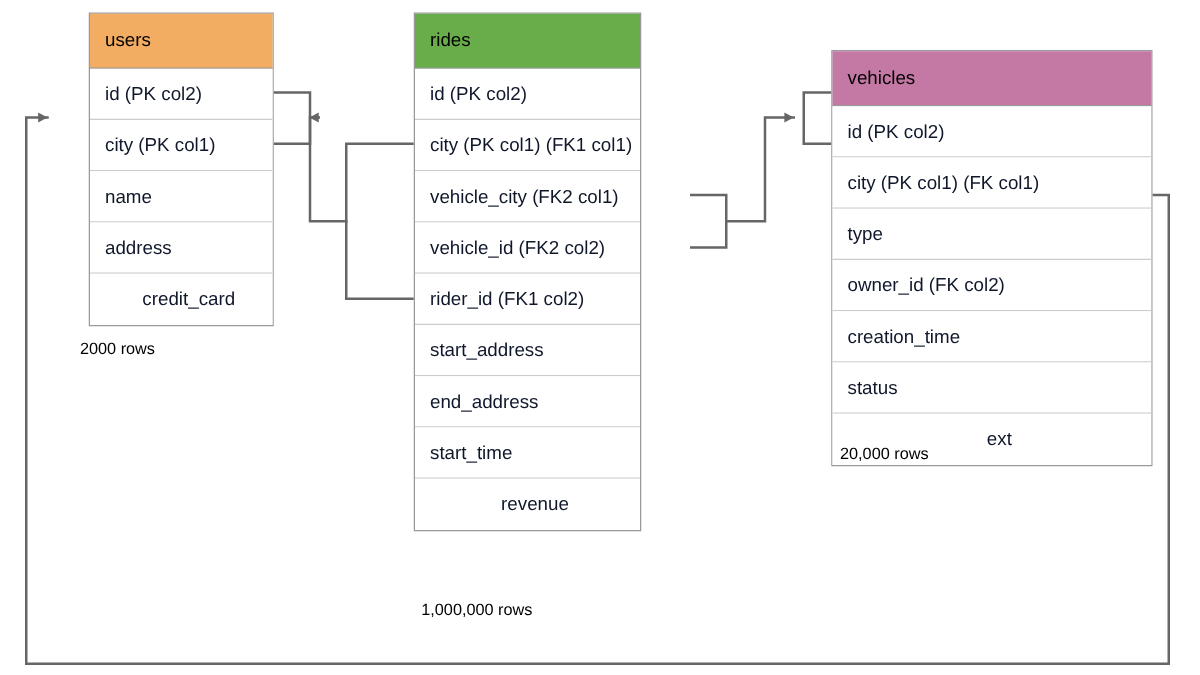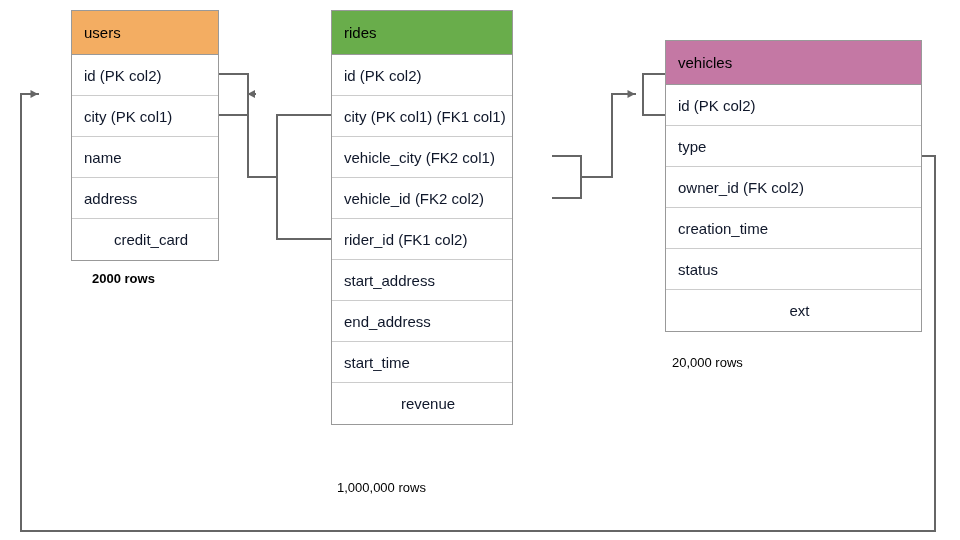--- a/index.html
+++ b/index.html
@@ -100,39 +100,40 @@
   </svg>
 
   <div class="entity" style="left:71px; top:10px; width:148px;">
     <div class="entity-header" style="background:#f3ad62;">users</div>
     <div class="entity-field">id (PK col2)</div>
     <div class="entity-field">city (PK col1)</div>
     <div class="entity-field">name</div>
     <div class="entity-field">address</div>
     <div class="entity-field last">credit_card</div>
   </div>
-  <div class="rowcount" style="left:92px; top:271px;font-weight:bold;">2000 rows</div>
+  <div class="rowcount" style="left:64px; top:271px;">2000 rows</div>
 
   <div class="entity" style="left:331px; top:10px; width:182px;">
     <div class="entity-header" style="background:#69ad4b;">rides</div>
     <div class="entity-field">id (PK col2)</div>
     <div class="entity-field">city (PK col1) (FK1 col1)</div>
     <div class="entity-field">vehicle_city (FK2 col1)</div>
     <div class="entity-field">vehicle_id (FK2 col2)</div>
     <div class="entity-field">rider_id (FK1 col2)</div>
     <div class="entity-field">start_address</div>
     <div class="entity-field">end_address</div>
     <div class="entity-field">start_time</div>
     <div class="entity-field last">revenue</div>
   </div>
   <div class="rowcount" style="left:337px; top:480px;">1,000,000 rows</div>
 
   <div class="entity" style="left:665px; top:10px; width:257px;margin-top:30px;">
     <div class="entity-header" style="background:#c478a4;">vehicles</div>
     <div class="entity-field">id (PK col2)</div>
+    <div class="entity-field">city (PK col1) (FK col1)</div>
     <div class="entity-field">type</div>
     <div class="entity-field">owner_id (FK col2)</div>
     <div class="entity-field">creation_time</div>
     <div class="entity-field">status</div>
     <div class="entity-field last">ext</div>
   </div>
   <div class="rowcount" style="left:672px; top:355px;">20,000 rows</div>
 
 </div>
 

